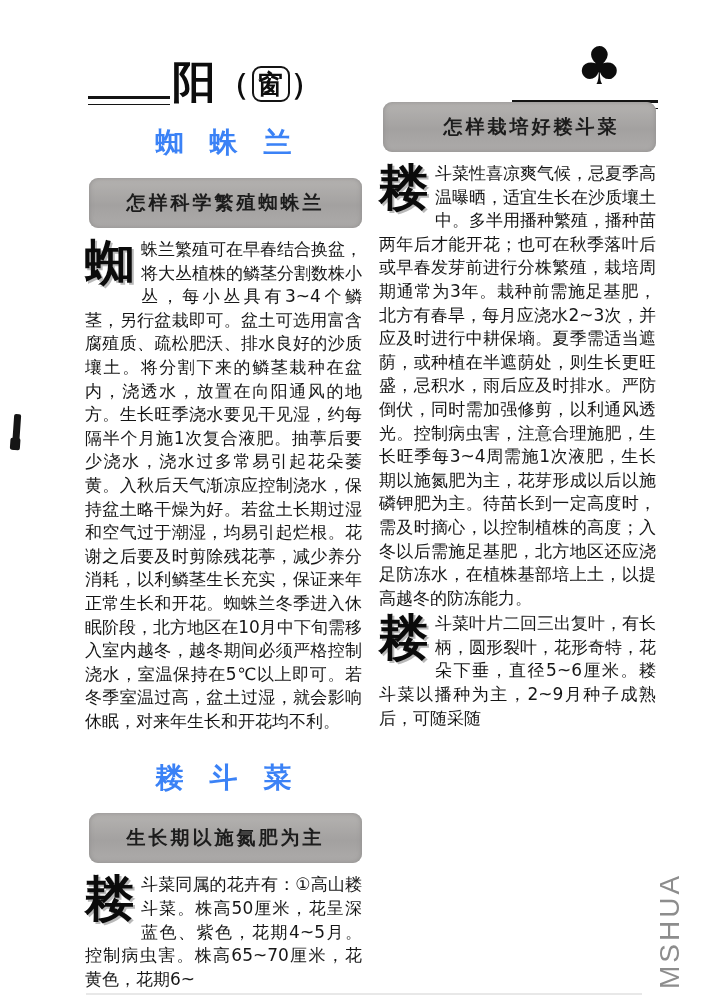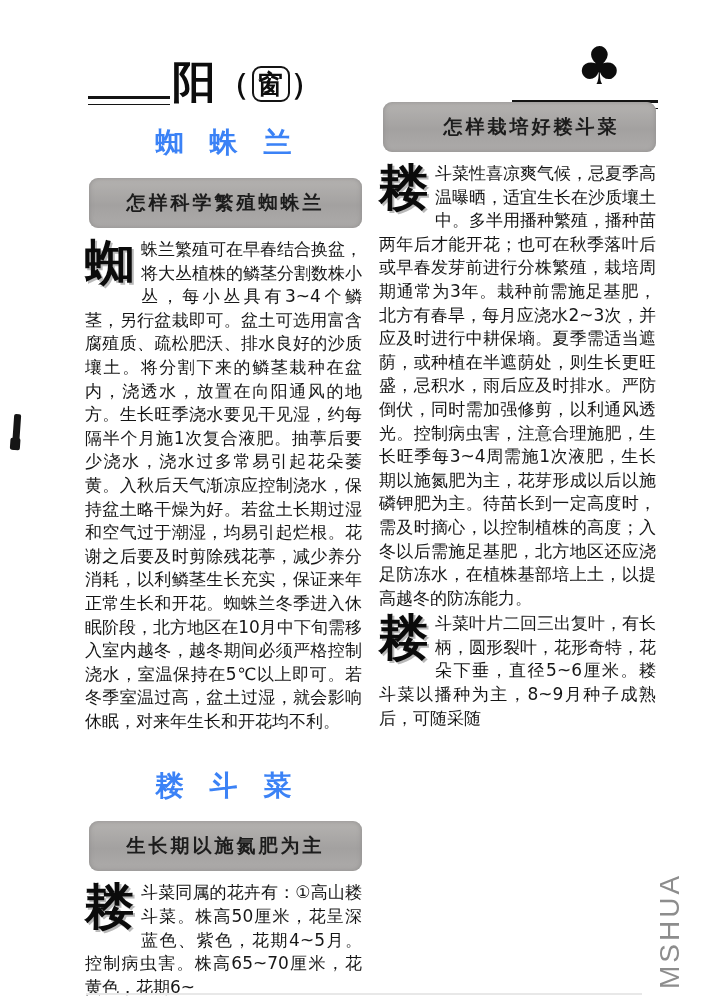--- a/index.html
+++ b/index.html
@@ -39,21 +39,21 @@
   .col{position:absolute;width:277px;}
   .col-left{left:85px;top:118px;}
   .col-right{left:379px;top:88px;}
   .article-title{
     text-align:center;
     font-size:28px;font-weight:900;color:#3b82f6;
     letter-spacing:26px;text-indent:26px;
     margin:6px 0 16px 0;
     white-space:nowrap;
   }
-  .article-title.second{margin-top:34px;}
+  .article-title.second{margin-top:26px;}
   .section-box{
     background:linear-gradient(180deg,#b5b3b1 0%,#a3a1a0 55%,#adabaa 100%);
     border-radius:9px;
     box-shadow:inset 0 0 5px #8e8c8b;
     height:50px;
     display:flex;align-items:center;justify-content:center;
     margin:0 0 10px 4px;
   }
   .section-box span{
     font-size:19px;font-weight:bold;color:#1c1c1c;letter-spacing:3px;
@@ -138,20 +138,20 @@
   <div class="section-box" style="margin-top:14px;padding-left:24px;">
     <span>怎样栽培好耧斗菜</span>
   </div>
 
   <div class="para">
     <span class="dropcap">耧</span><span>斗菜性喜凉爽气候，忌夏季高温曝晒，适宜生长在沙质壤土中。多半用播种繁殖，播种苗两年后才能开花；也可在秋季落叶后或早春发芽前进行分株繁殖，栽培周期通常为3年。栽种前需施足基肥，北方有春旱，每月应浇水2~3次，并应及时进行中耕保墒。夏季需适当遮荫，或种植在半遮荫处，则生长更旺盛，忌积水，雨后应及时排水。严防倒伏，同时需加强修剪，以利通风透光。控制病虫害，注意合理施肥，生长旺季每3~4周需施1次液肥，生长期以施氮肥为主，花芽形成以后以施磷钾肥为主。待苗长到一定高度时，需及时摘心，以控制植株的高度；入冬以后需施足基肥，北方地区还应浇足防冻水，在植株基部培上土，以提高越冬的防冻能力。</span>
   </div>
 
 
   <div class="para">
-    <span class="dropcap">耧</span><span>斗菜叶片二回三出复叶，有长柄，圆形裂叶，花形奇特，花朵下垂，直径5~6厘米。耧斗菜以播种为主，8~9月种子成熟后，可随采随</span>
+    <span class="dropcap">耧</span><span>斗菜叶片二回三出复叶，有长柄，圆形裂叶，花形奇特，花朵下垂，直径5~6厘米。耧斗菜以播种为主，2~9月种子成熟后，可随采随</span>
   </div>
 
 </div>
 
 <div class="ink-mark"></div>
 <div class="scan-line"></div>
 <div class="watermark">MSHUA</div>
 
 </body></html>

